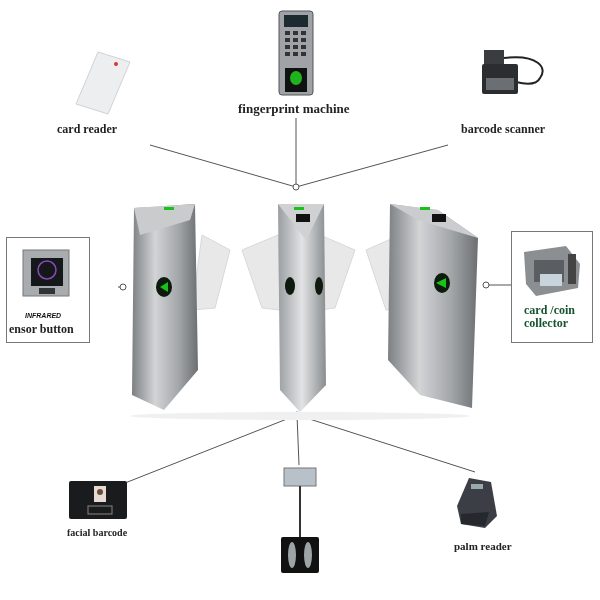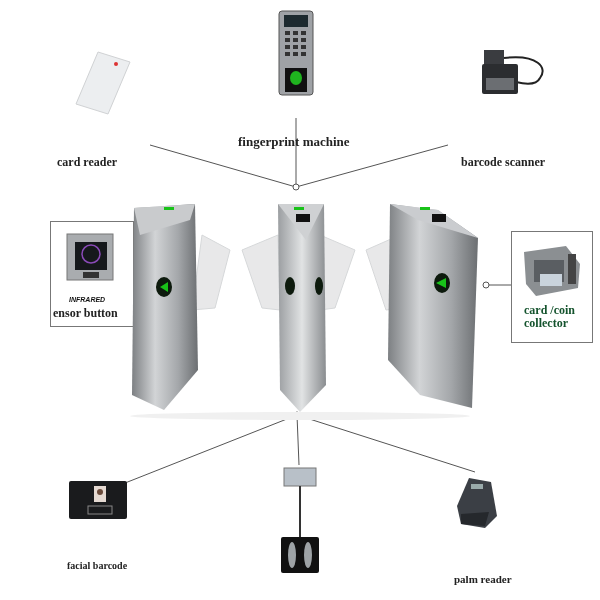--- a/index.html
+++ b/index.html
@@ -1,18 +1,18 @@
 <!DOCTYPE html>
 <html><head>
 <meta charset="utf-8">
 <style>
   html,body{margin:0;padding:0;background:#fff;}
   body{width:600px;height:600px;position:relative;overflow:hidden;font-family:"Liberation Serif","DejaVu Serif",serif;}
   .abs{position:absolute;}
-  .label{position:absolute;font-weight:bold;color:#222;white-space:nowrap;font-size:12px;margin-top:33px;}
+  .label{position:absolute;font-weight:bold;color:#222;white-space:nowrap;font-size:12px;}
   svg.lines{position:absolute;left:0;top:0;}
   .box{position:absolute;border:1px solid #777;background:#fff;}
 </style>
 </head>
 <body>
 
 <svg class="lines" width="600" height="600">
   <g stroke="#555" stroke-width="1" fill="none">
     <line x1="150" y1="145" x2="296" y2="187"></line>
     <line x1="296" y1="118" x2="296" y2="187"></line>
@@ -66,21 +66,21 @@
 <div class="abs" style="left:478px;top:48px;">
   <svg width="80" height="60">
     <rect x="6" y="2" width="20" height="14" fill="#3a3c40"></rect>
     <path d="M26 10 C60 6 70 20 62 30 C58 38 46 36 38 34" stroke="#222" stroke-width="2" fill="none"></path>
     <rect x="4" y="16" width="36" height="30" rx="2" fill="#2b2d30"></rect>
     <rect x="8" y="30" width="28" height="12" fill="#6b6e72"></rect>
   </svg>
 </div>
 <div class="label" style="left:461px;top:122px;">barcode scanner</div>
 
-<div class="box" style="left:6px;top:221px;width:82px;height:104px;margin-left:44px;">
+<div class="box" style="left:6px;top:237px;width:82px;height:104px;">
   <svg width="82" height="56" style="position:absolute;left:0;top:10px;">
     <rect x="16" y="2" width="46" height="46" fill="#a9acaf" stroke="#777"></rect>
     <rect x="24" y="10" width="32" height="28" fill="#15181b"></rect>
     <circle cx="40" cy="22" r="9" fill="none" stroke="#8a4ab8" stroke-width="1.5"></circle>
     <rect x="32" y="40" width="16" height="6" fill="#333"></rect>
   </svg>
   <div class="abs" style="left:18px;top:74px;font-size:7px;font-style:italic;font-weight:bold;font-family:'Liberation Sans',sans-serif;color:#111;">INFRARED</div>
   <div class="abs" style="left:2px;top:84px;font-size:12px;font-weight:bold;color:#222;white-space:nowrap;">ensor button</div>
 </div>
 

